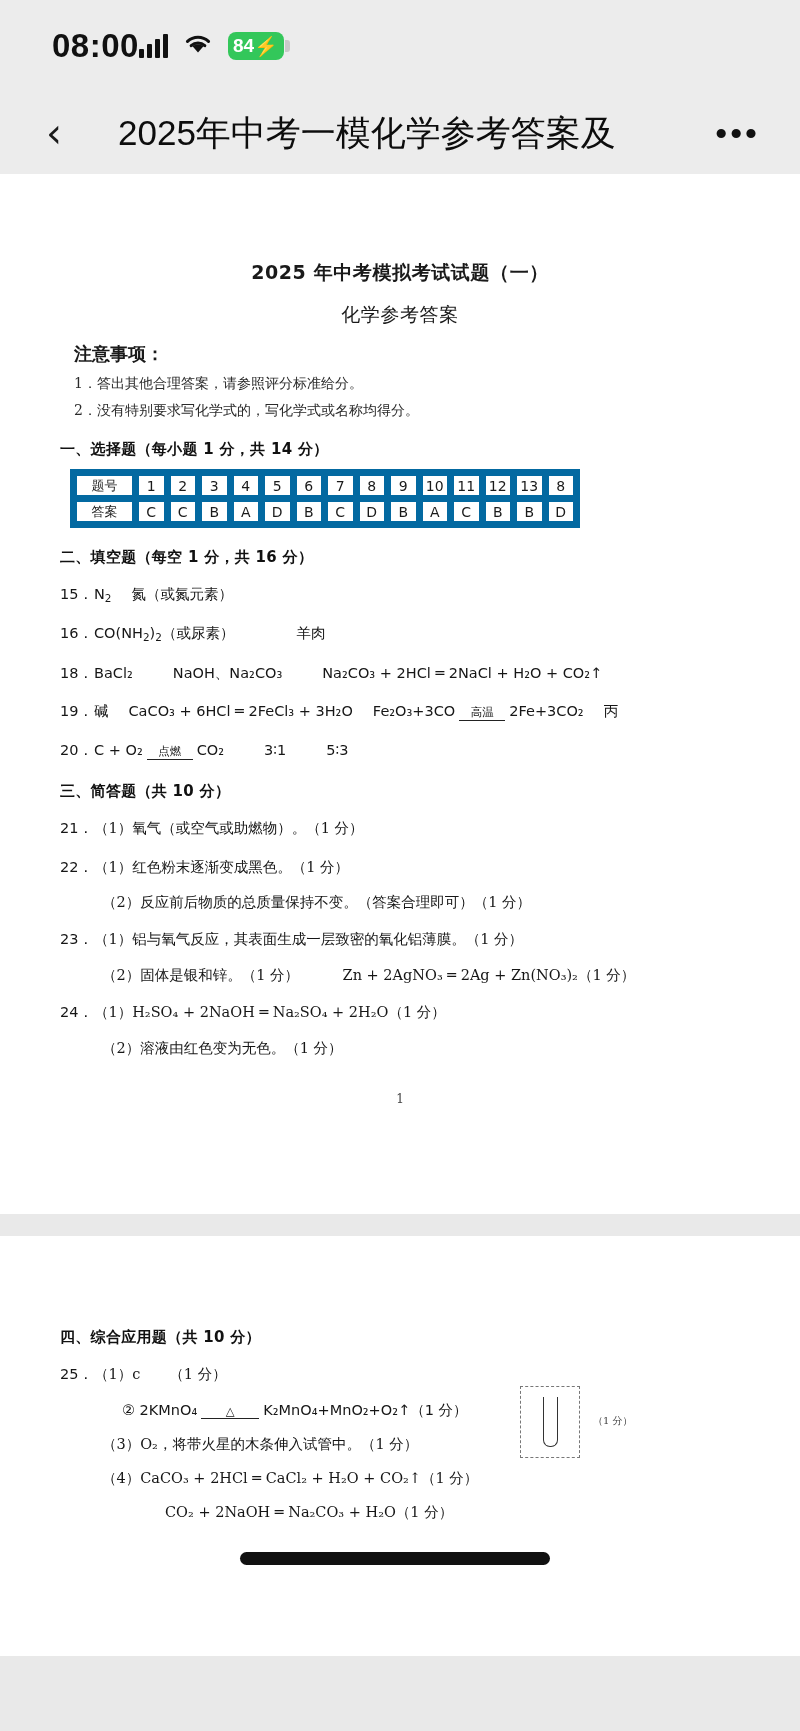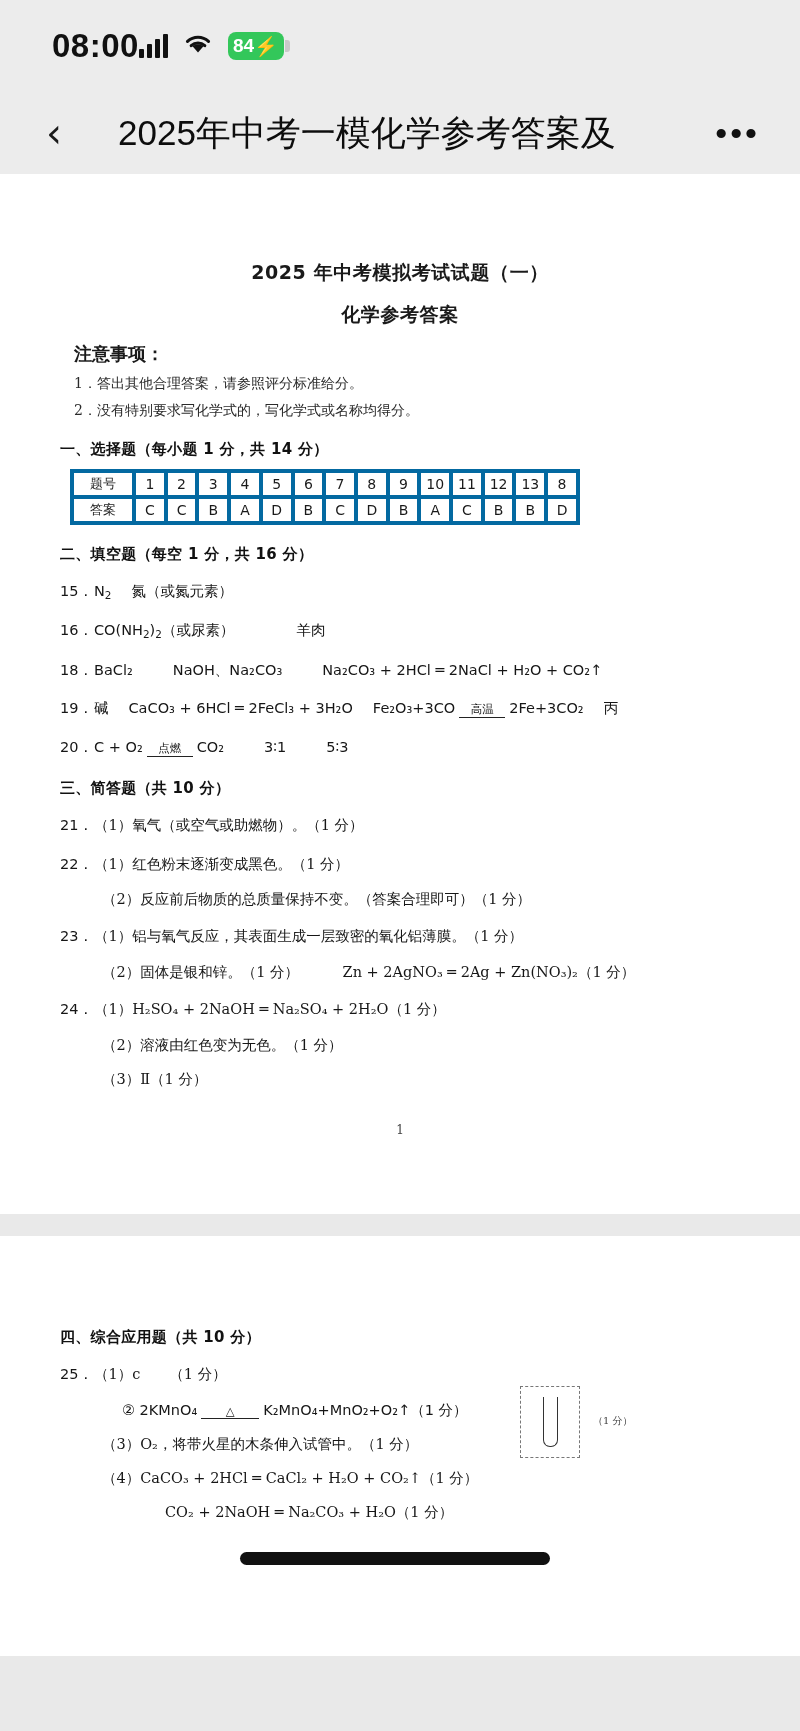--- a/index.html
+++ b/index.html
@@ -91,21 +91,21 @@
     text-align: center;
     font-size: 19px;
     font-weight: 700;
     color: #1a1a1a;
     font-family: "DejaVu Sans", sans-serif;
     letter-spacing: .6px;
   }
   .doc-subtitle {
     text-align: center;
     font-size: 19px;
-    font-weight: 700;
+    font-weight: 400;
     color: #1a1a1a;
     font-family: "DejaVu Sans", sans-serif;
     margin-top: 16px;
     letter-spacing: .6px;
   }
   .notes-head {
     font-size: 18px; font-weight: 700; color: #1a1a1a;
     margin-top: 14px; margin-left: 14px;
     font-family: "DejaVu Sans", sans-serif;
   }
@@ -122,21 +122,21 @@
 
   
   table.ans {
     border-collapse: collapse;
     margin-top: 10px;
     margin-left: 10px;
     width: 510px;
     table-layout: fixed;
   }
   table.ans td {
-    border: 4px solid #0369a1;
+    border: 7px solid #0369a1;
     text-align: center;
     font-size: 14px;
     height: 26px;
     color: #1a1a1a;
     font-family: "DejaVu Sans", sans-serif;
   }
   table.ans td.hdr { width: 62px; font-size: 13px; }
 
   
   .item {
@@ -367,21 +367,20 @@
       <span class="num">23．</span>
       <span>（1）铝与氧气反应，其表面生成一层致密的氧化铝薄膜。（1 分）</span>
     </div>
     <div class="sub-item">（2）固体是银和锌。（1 分）　　　Zn + 2AgNO₃ ═ 2Ag + Zn(NO₃)₂（1 分）</div>
 
     <div class="item">
       <span class="num">24．</span>
       <span>（1）H₂SO₄ + 2NaOH ═ Na₂SO₄ + 2H₂O（1 分）</span>
     </div>
     <div class="sub-item">（2）溶液由红色变为无色。（1 分）</div>
-    <div class="sub-item">（3）Ⅱ（1 分）</div>
 
     <div class="page-num">1</div>
   </div>
 
   <div class="page-gap"></div>
 
   <div class="page page-2">
 
     <div class="section-head" style="margin-top:0">四、综合应用题（共 10 分）</div>
 

